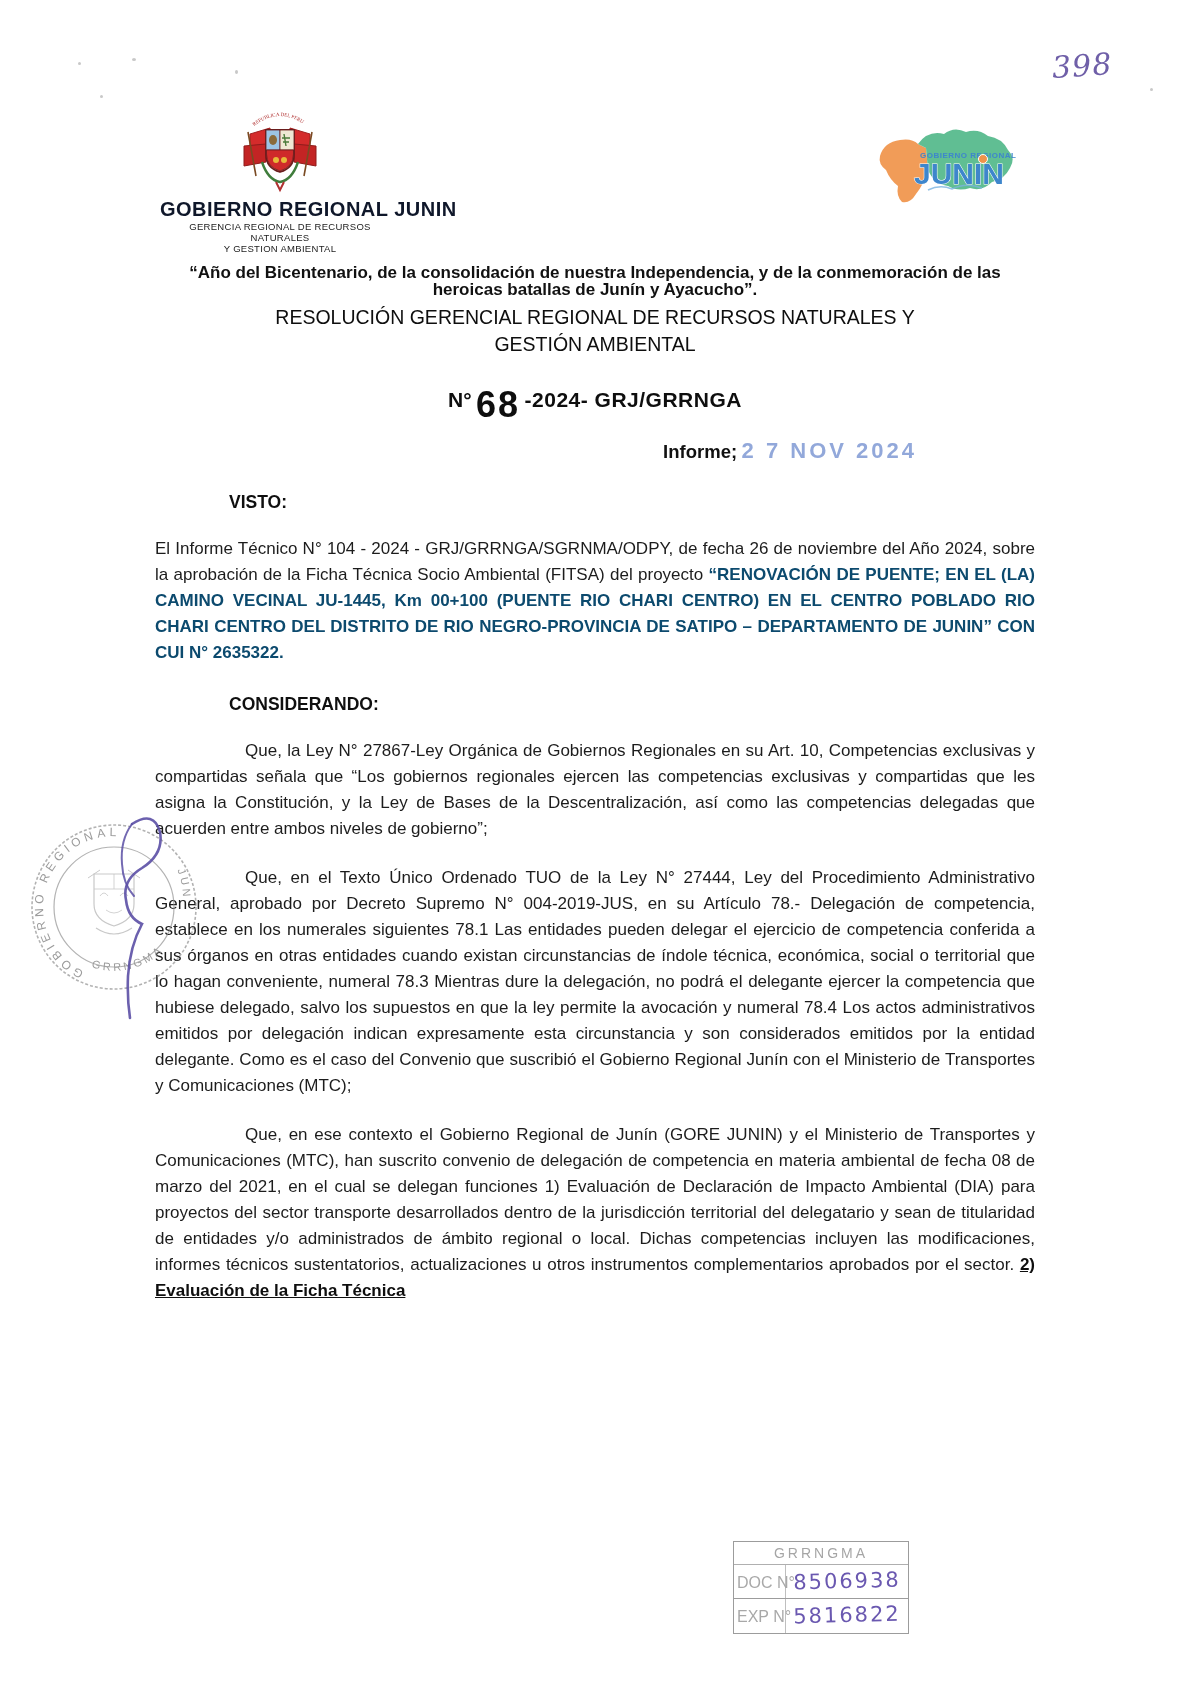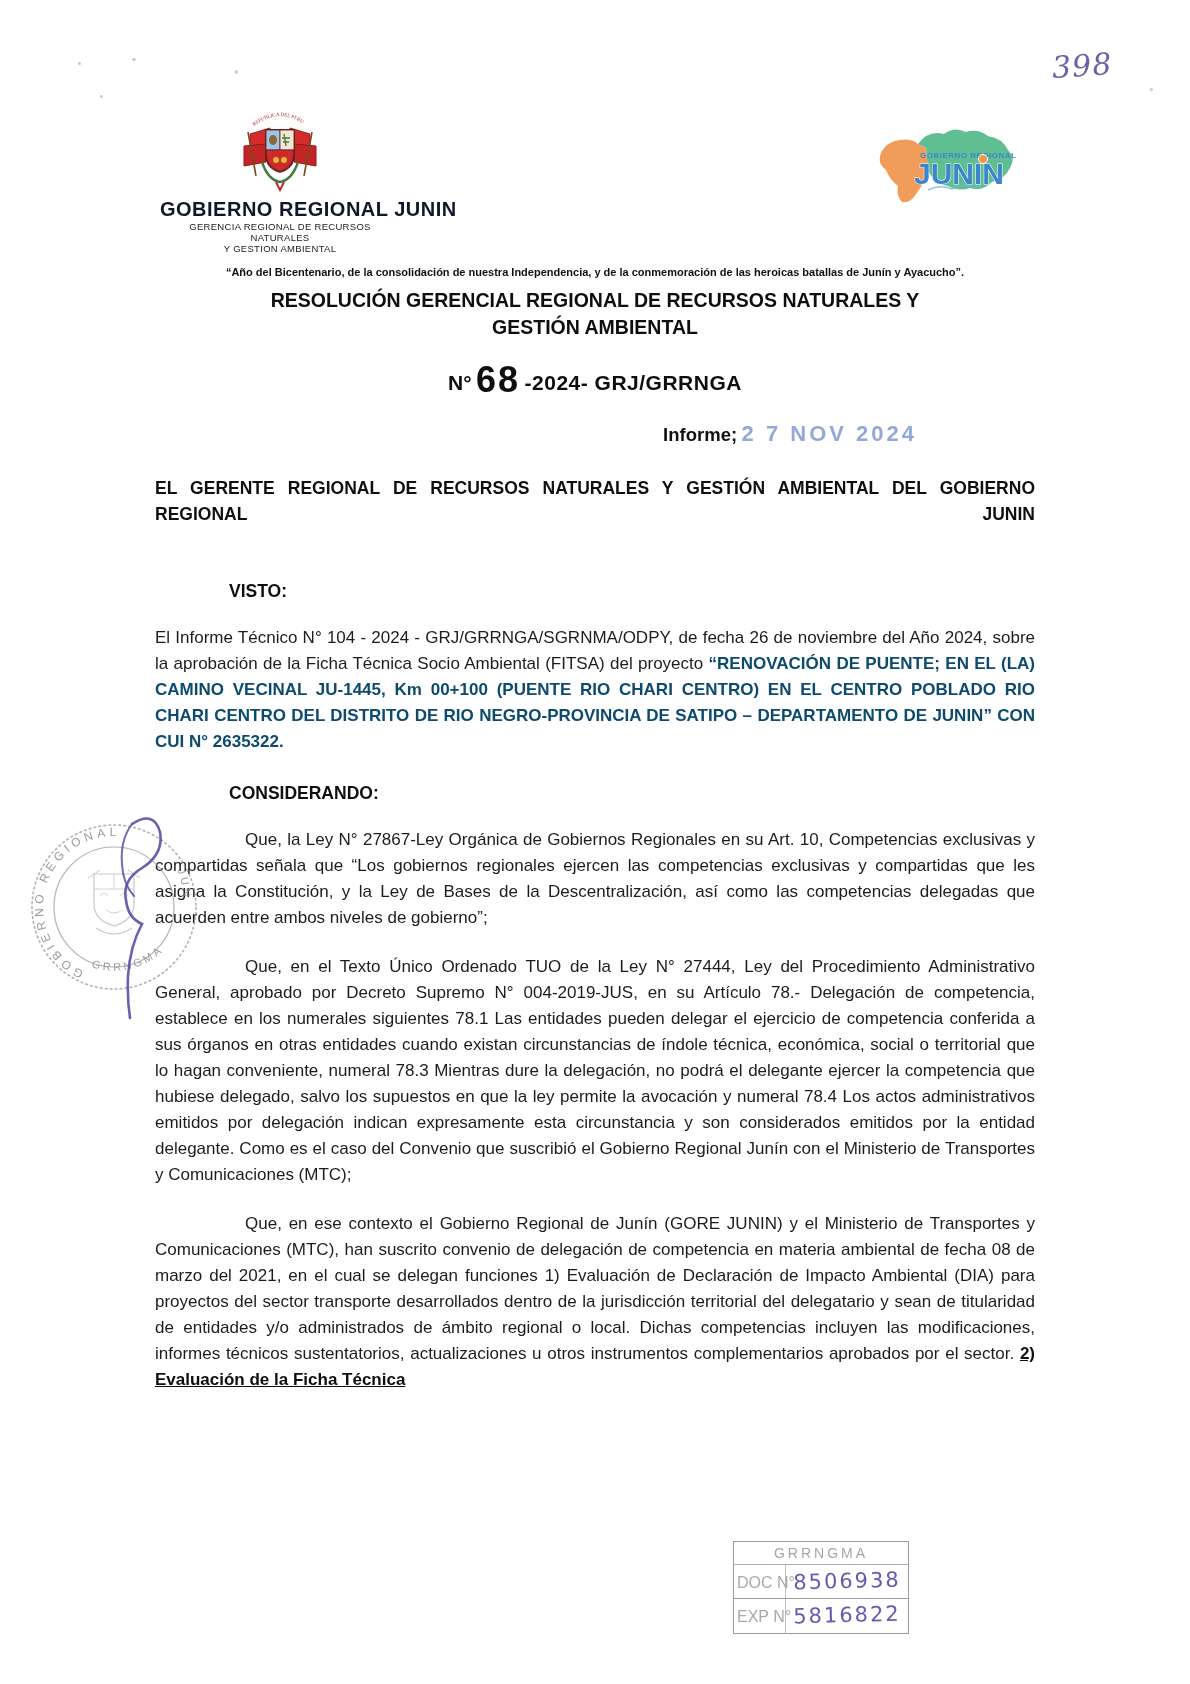--- a/index.html
+++ b/index.html
@@ -22,32 +22,32 @@
   .coat-of-arms { display:block; margin:0 auto 2px auto; }
   .institution-name {
     font-family:Liberation Sans, sans-serif; font-weight:bold;
     font-size:20px; letter-spacing:.5px; white-space:nowrap; color:#0f172a;
   }
   .institution-sub { font-size:9.5px; color:#222; letter-spacing:.3px; line-height:11px; }
   .junin-logo { position:absolute; top:118px; right:168px; }
 
   .motto {
     width:880px; margin:10px auto 0 auto; text-align:center;
-    font-weight:bold; font-size:11px; line-height:17px; color:#111;
+    font-weight:bold; font-size:17px; line-height:17px; color:#111;
   }
   .doc-title {
     width:880px; margin:6px auto 0 auto; text-align:center;
-    font-weight:bold; font-size:19.5px; line-height:27px; color:#0e0e0e;
+    font-weight:normal; font-size:19.5px; line-height:27px; color:#0e0e0e;
   }
   .res-number {
     width:880px; margin:16px auto 0 auto; text-align:center;
     font-weight:bold; color:#0e0e0e;
   }
   .res-number .prefix { font-size:21px; }
-  .res-number .big-num { font-size:36px; letter-spacing:2px; position:relative; top:2px; }
+  .res-number .big-num { font-size:36px; letter-spacing:2px; position:relative; top:10px; }
   .res-number .suffix { font-size:21px; letter-spacing:.5px; }
 
   .dateline {
     width:880px; margin:22px auto 0 auto; text-align:right; padding-right:118px;
   }
   .dateline .city { font-weight:bold; font-size:18.5px; color:#111; }
   .dateline .date-stamp {
     display:inline-block; 
     color:#92a8da; font-size:22px; font-weight:600; letter-spacing:3px;
   }
@@ -160,21 +160,20 @@
     <span class="big-num">68</span>
     <span class="suffix">-2024- GRJ/GRRNGA</span>
   </div>
 
   <div class="dateline">
     <span class="city">Informe;</span>
     <span class="date-stamp">2 7 NOV 2024</span>
   </div>
 
   <div class="content">
-    <p class="addressee">EL GERENTE REGIONAL DE RECURSOS NATURALES Y GESTIÓN AMBIENTAL DEL GOBIERNO REGIONAL JUNIN</p>
 
     <p class="section-heading">VISTO:</p>
 
     <p class="para"><span>El Informe Técnico N° 104 - 2024 - GRJ/GRRNGA/SGRNMA/ODPY, de fecha 26 de noviembre del Año 2024, sobre la aprobación de la Ficha Técnica Socio Ambiental (FITSA) del proyecto </span><span class="bold-run">“RENOVACIÓN DE PUENTE; EN EL (LA) CAMINO VECINAL JU-1445, Km 00+100 (PUENTE RIO CHARI CENTRO) EN EL CENTRO POBLADO RIO CHARI CENTRO DEL DISTRITO DE RIO NEGRO-PROVINCIA DE SATIPO – DEPARTAMENTO DE JUNIN” CON CUI N° 2635322.</span></p>
 
     <p class="section-heading">CONSIDERANDO:</p>
 
     <p class="para indent">Que, la Ley N° 27867-Ley Orgánica de Gobiernos Regionales en su Art. 10, Competencias exclusivas y compartidas señala que “Los gobiernos regionales ejercen las competencias exclusivas y compartidas que les asigna la Constitución, y la Ley de Bases de la Descentralización, así como las competencias delegadas que acuerden entre ambos niveles de gobierno”;</p>
 
     <p class="para indent">Que, en el Texto Único Ordenado TUO de la Ley N° 27444, Ley del Procedimiento Administrativo General, aprobado por Decreto Supremo N° 004-2019-JUS, en su Artículo 78.- Delegación de competencia, establece en los numerales siguientes 78.1 Las entidades pueden delegar el ejercicio de competencia conferida a sus órganos en otras entidades cuando existan circunstancias de índole técnica, económica, social o territorial que lo hagan conveniente, numeral 78.3 Mientras dure la delegación, no podrá el delegante ejercer la competencia que hubiese delegado, salvo los supuestos en que la ley permite la avocación y numeral  78.4 Los actos administrativos emitidos por delegación indican expresamente esta circunstancia y son considerados emitidos por la entidad delegante. Como es el caso del Convenio que suscribió el Gobierno Regional Junín con el Ministerio de Transportes y Comunicaciones (MTC);</p>

